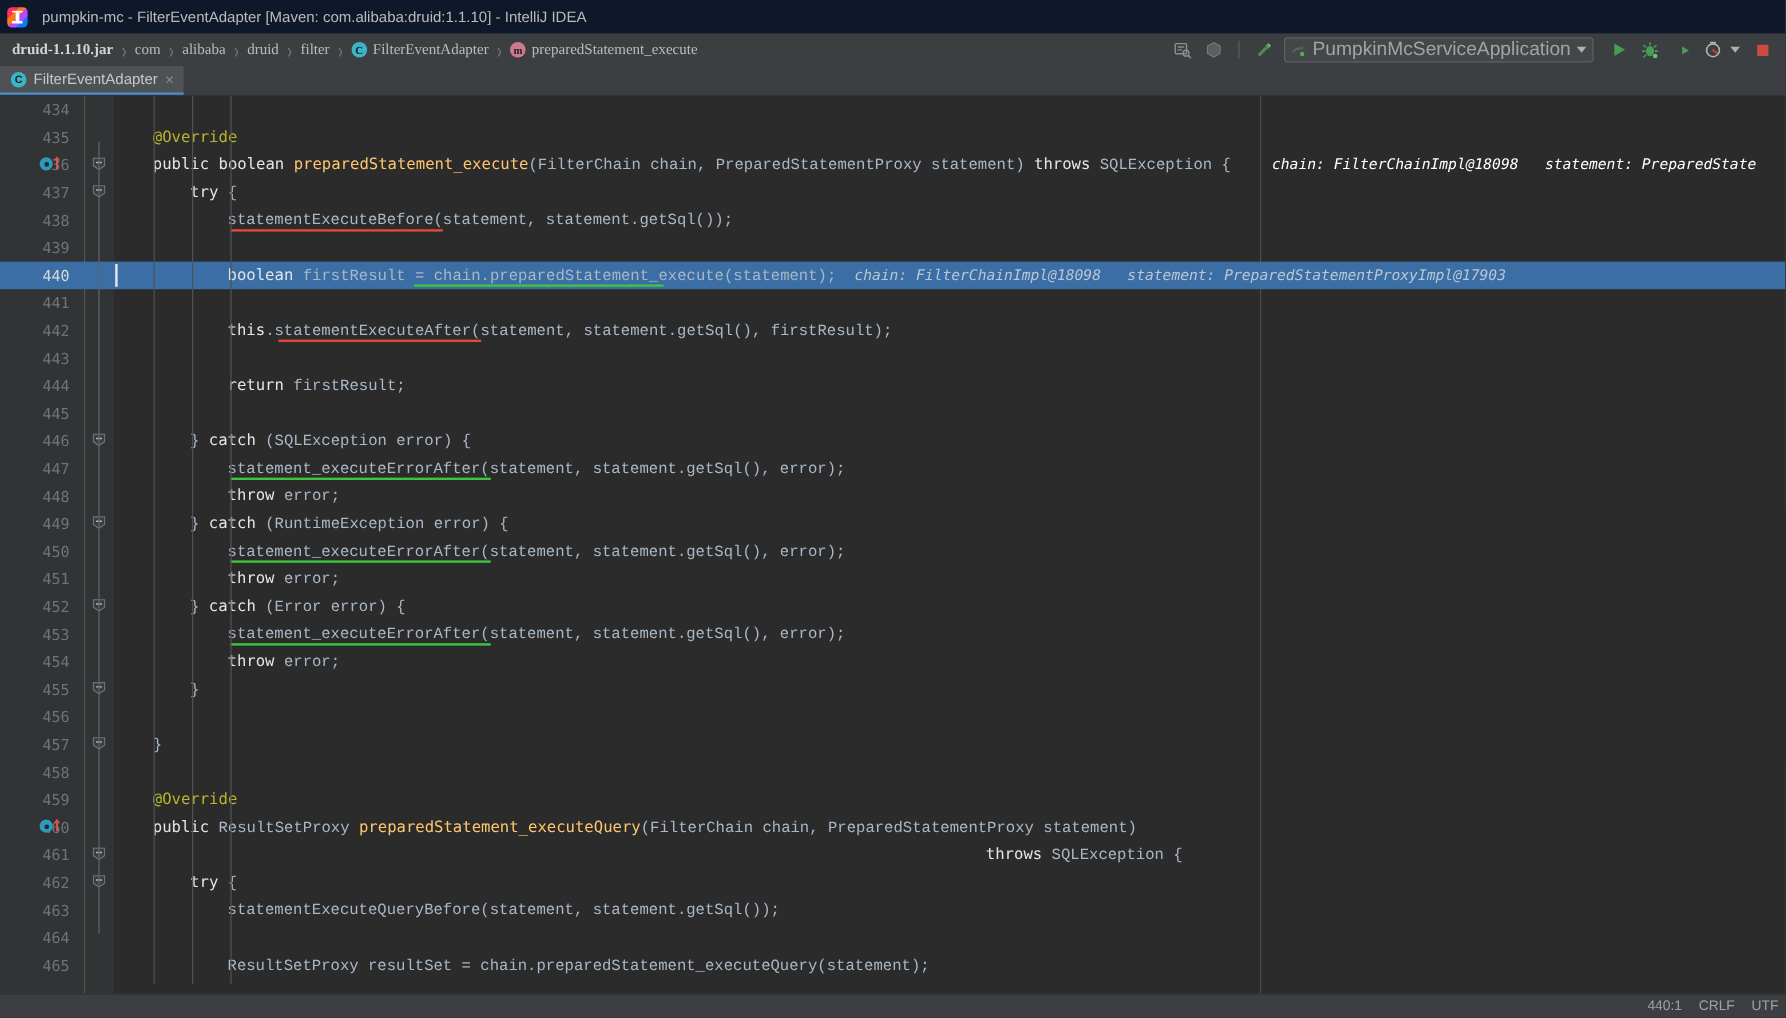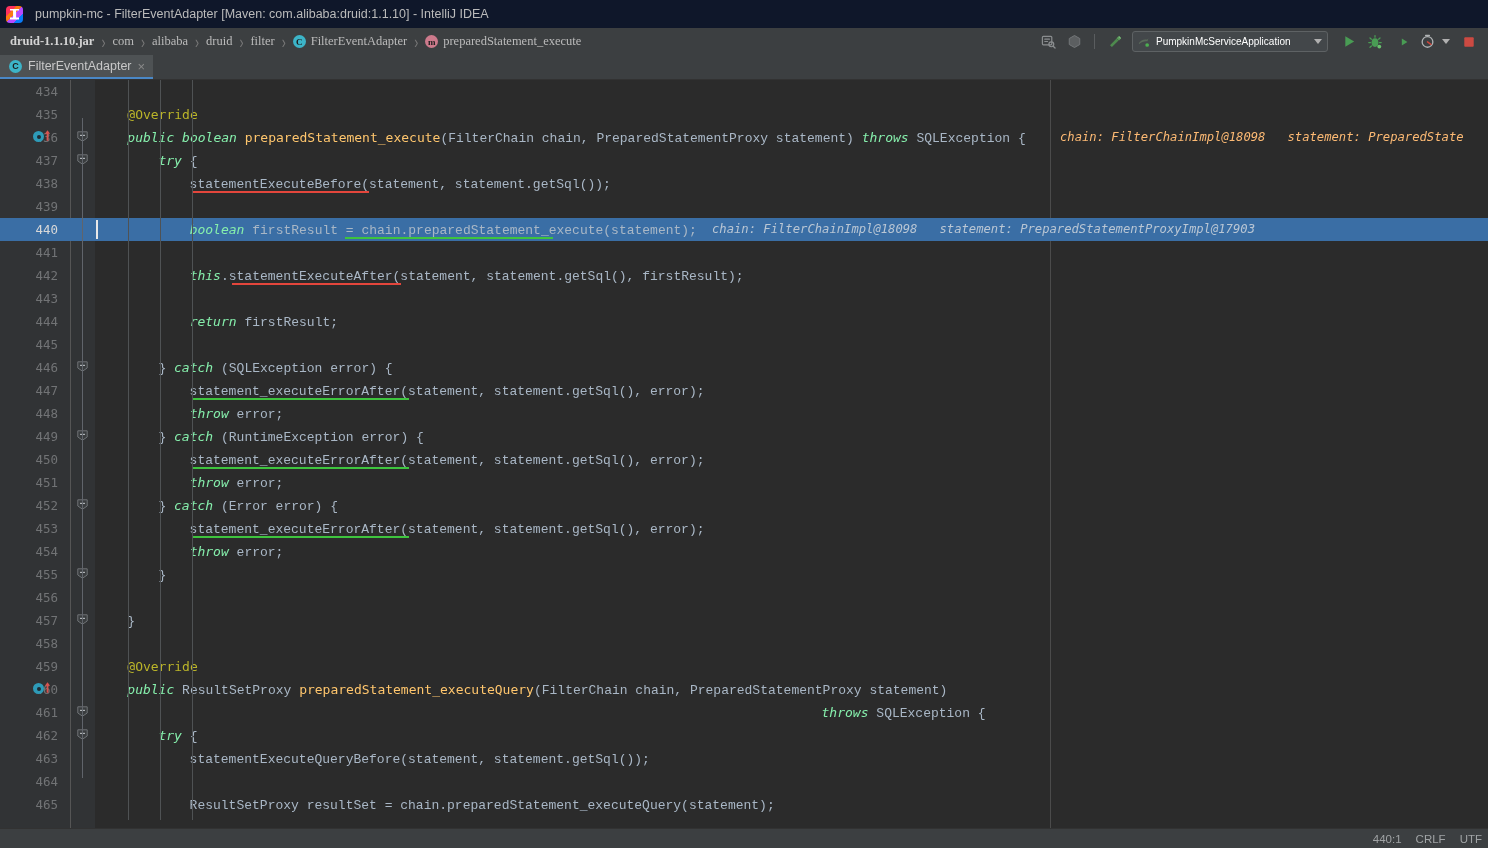--- a/index.html
+++ b/index.html
@@ -74,21 +74,21 @@
   .tb svg { display: block; }
   .tb-div { width: 1px; height: 15px; background: #5a5d5f; margin: 0 5px; }
   #run-config {
     height: 21px; min-width: 196px;
     border: 1px solid #5e6264; border-radius: 3px;
     background: #43474a;
     display: flex; align-items: center;
     padding: 0 5px 0 4px; gap: 5px;
     margin: 0 6px 0 2px; cursor: pointer;
   }
-  #run-config-label { font-size: 10px; color: #ffffff; white-space: nowrap; flex: 1; }
+  #run-config-label { font-size: 16px; color: #a3a3a3; white-space: nowrap; flex: 1; }
   .caret-dn {
     width: 0; height: 0;
     border-left: 4px solid transparent; border-right: 4px solid transparent;
     border-top: 5px solid #b0b0b0;
   }
 
   
   #tabbar {
     height: 25px; width: 100%;
     background: #3c3f41;
@@ -162,27 +162,27 @@
     font-family: "DejaVu Sans Mono", monospace;
     font-size: 13px;
     white-space: pre;
     color: #a9b7c6;
   }
   .hint {
     position: absolute; top: 0;
     height: 23px; line-height: 23px;
     font-family: "DejaVu Sans Mono", monospace;
     font-size: 12.2px; font-style: italic;
-    color: #fdba74;
+    color: #ffffff;
     white-space: pre;
   }
   .line.sel .hint { color: #b9c6d4; }
 
   
-  .kw   { color: #86efac; font-style: italic; }
+  .kw   { color: #e5e5e5; }
   .ann  { color: #bbb529; }
   .fn   { color: #ffc66d; }
   .txt  { color: #a9b7c6; font-family: Liberation Mono, monospace; }
 
   
   #caret {
     position: absolute; width: 2px; height: 19px;
     background: #e8e8e8;
   }
 

